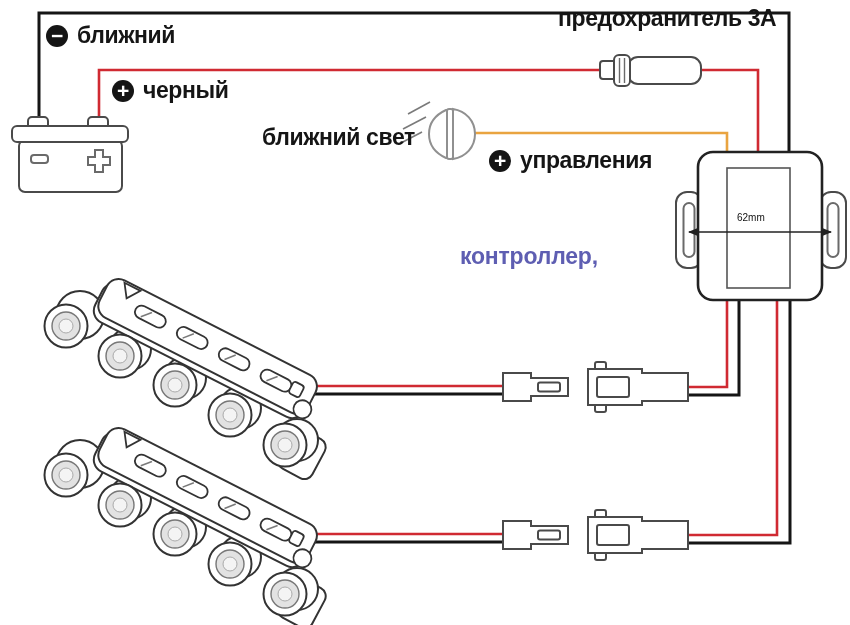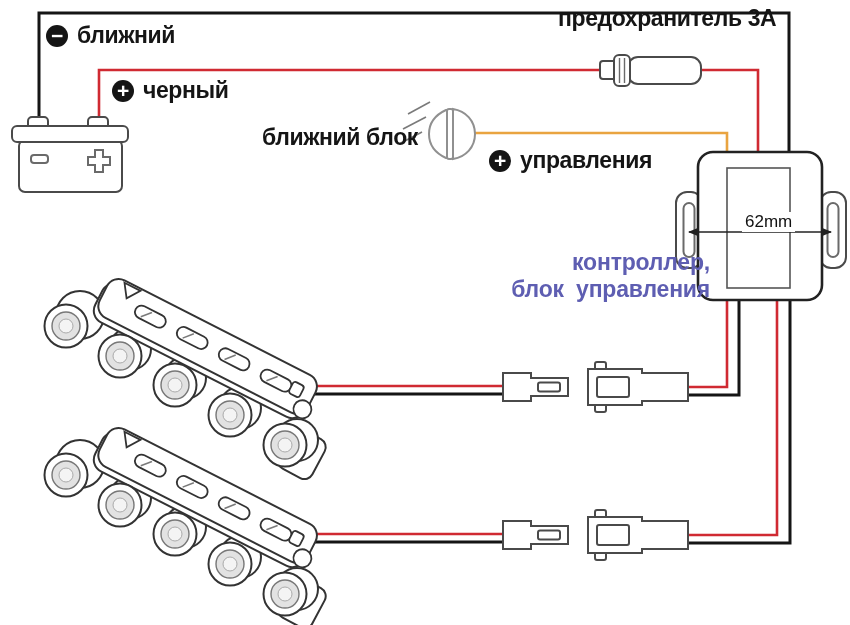--- a/index.html
+++ b/index.html
@@ -4,26 +4,26 @@
 <style>
   html,body{margin:0;padding:0;background:#fff;}
   .stage{position:relative;width:850px;height:625px;background:#ffffff;overflow:hidden;
          font-family:"Liberation Sans",sans-serif;}
   .stage svg{position:absolute;left:0;top:0;}
   .lbl{position:absolute;display:flex;align-items:center;gap:9px;color:#151515;
        font-weight:700;font-size:23px;letter-spacing:-0.4px;white-space:nowrap;line-height:1;}
   .badge{width:22px;height:22px;border-radius:50%;background:#151515;color:#ffffff;
          display:flex;align-items:center;justify-content:center;
          font-size:21px;font-weight:900;line-height:1;flex:0 0 22px;}
-  .blue-block{position:absolute;left:460px;top:249px;width:250px;text-align:right;
+  .blue-block{position:absolute;left:460px;top:243px;width:250px;text-align:left;
               color:var(--label-blue,#5e5eb2);font-weight:700;font-size:23px;line-height:27px;
               letter-spacing:-0.2px;}
   .blue-block .l2{word-spacing:6px;}
   .dim-label{position:absolute;left:734px;top:212px;background:#ffffff;padding:0 3px;
-             font-size:17px;font-weight:400;color:#111;letter-spacing:0;line-height:1.2;margin-left:8px;}
+             font-size:10px;font-weight:400;color:#111;letter-spacing:0;line-height:1.2;}
   
   .wk{stroke:var(--wire-black,#151515);stroke-width:3;fill:none;}
   .wr{stroke:var(--wire-red,#d02a32);stroke-width:2.6;fill:none;}
   .wo{stroke:var(--wire-orange,#e9a440);stroke-width:2.6;fill:none;}
   .comp{fill:#ffffff;stroke:#4a4a4a;stroke-width:2;}
   .comp2{fill:#ffffff;stroke:#6a6a6a;stroke-width:2;}
   .ctl{fill:#ffffff;stroke:#222222;stroke-width:2.6;}
   .ctl2{fill:#ffffff;stroke:#555555;stroke-width:1.6;}
   .bulb{fill:#ffffff;stroke:#909090;stroke-width:2;}
   .ray{stroke:#7a7a7a;stroke-width:1.6;fill:none;}
@@ -165,28 +165,27 @@
   <div class="lbl" style="left:112px;top:79px;">
     <span class="badge">+</span>
     <span>черный</span>
   </div>
 
   <div class="lbl" style="left:558px;top:7px;">
     <span>предохранитель 3А</span>
   </div>
 
   <div class="lbl" style="left:262px;top:126px;">
-    <span>ближний блок</span>
+    <span>ближний свет</span>
   </div>
 
   <div class="lbl" style="left:489px;top:149px;">
     <span class="badge">+</span>
     <span>управления</span>
   </div>
 
   <div class="blue-block">
     <div class="l1">контроллер,</div>
-    <div class="l2">блок управления</div>
   </div>
 
   <div class="dim-label">62mm</div>
 
 </div>
 
 </body></html>

